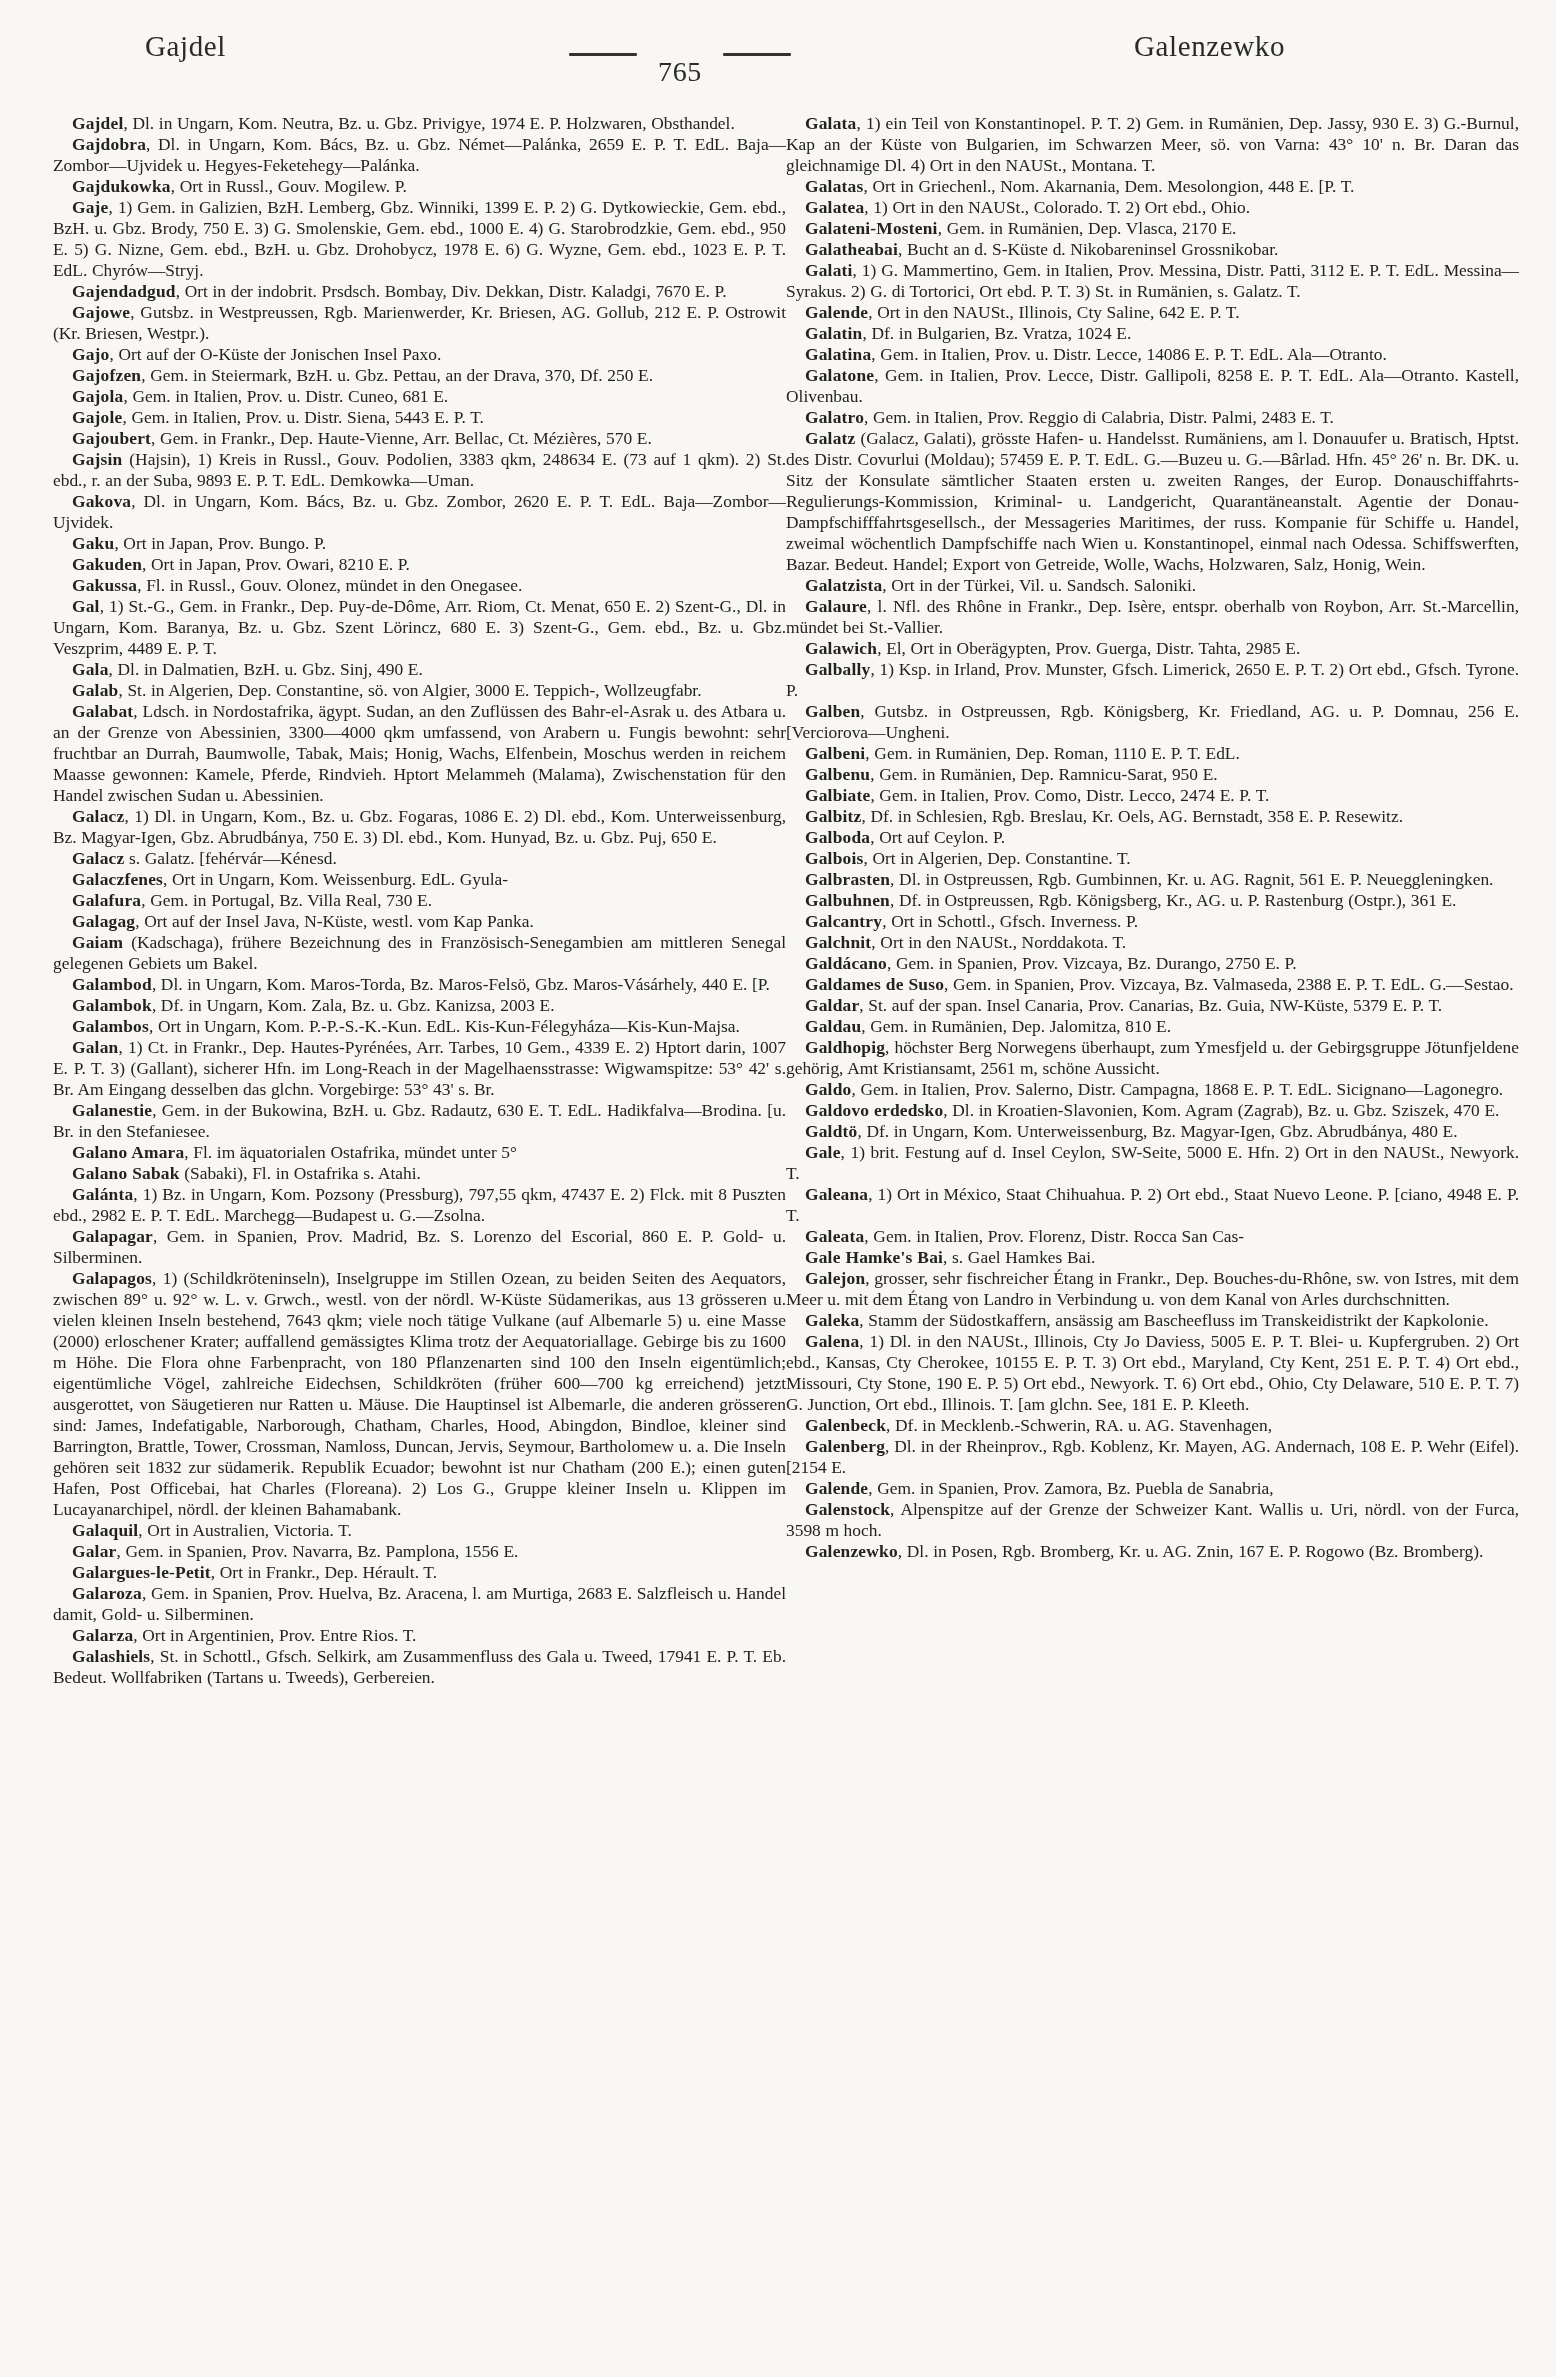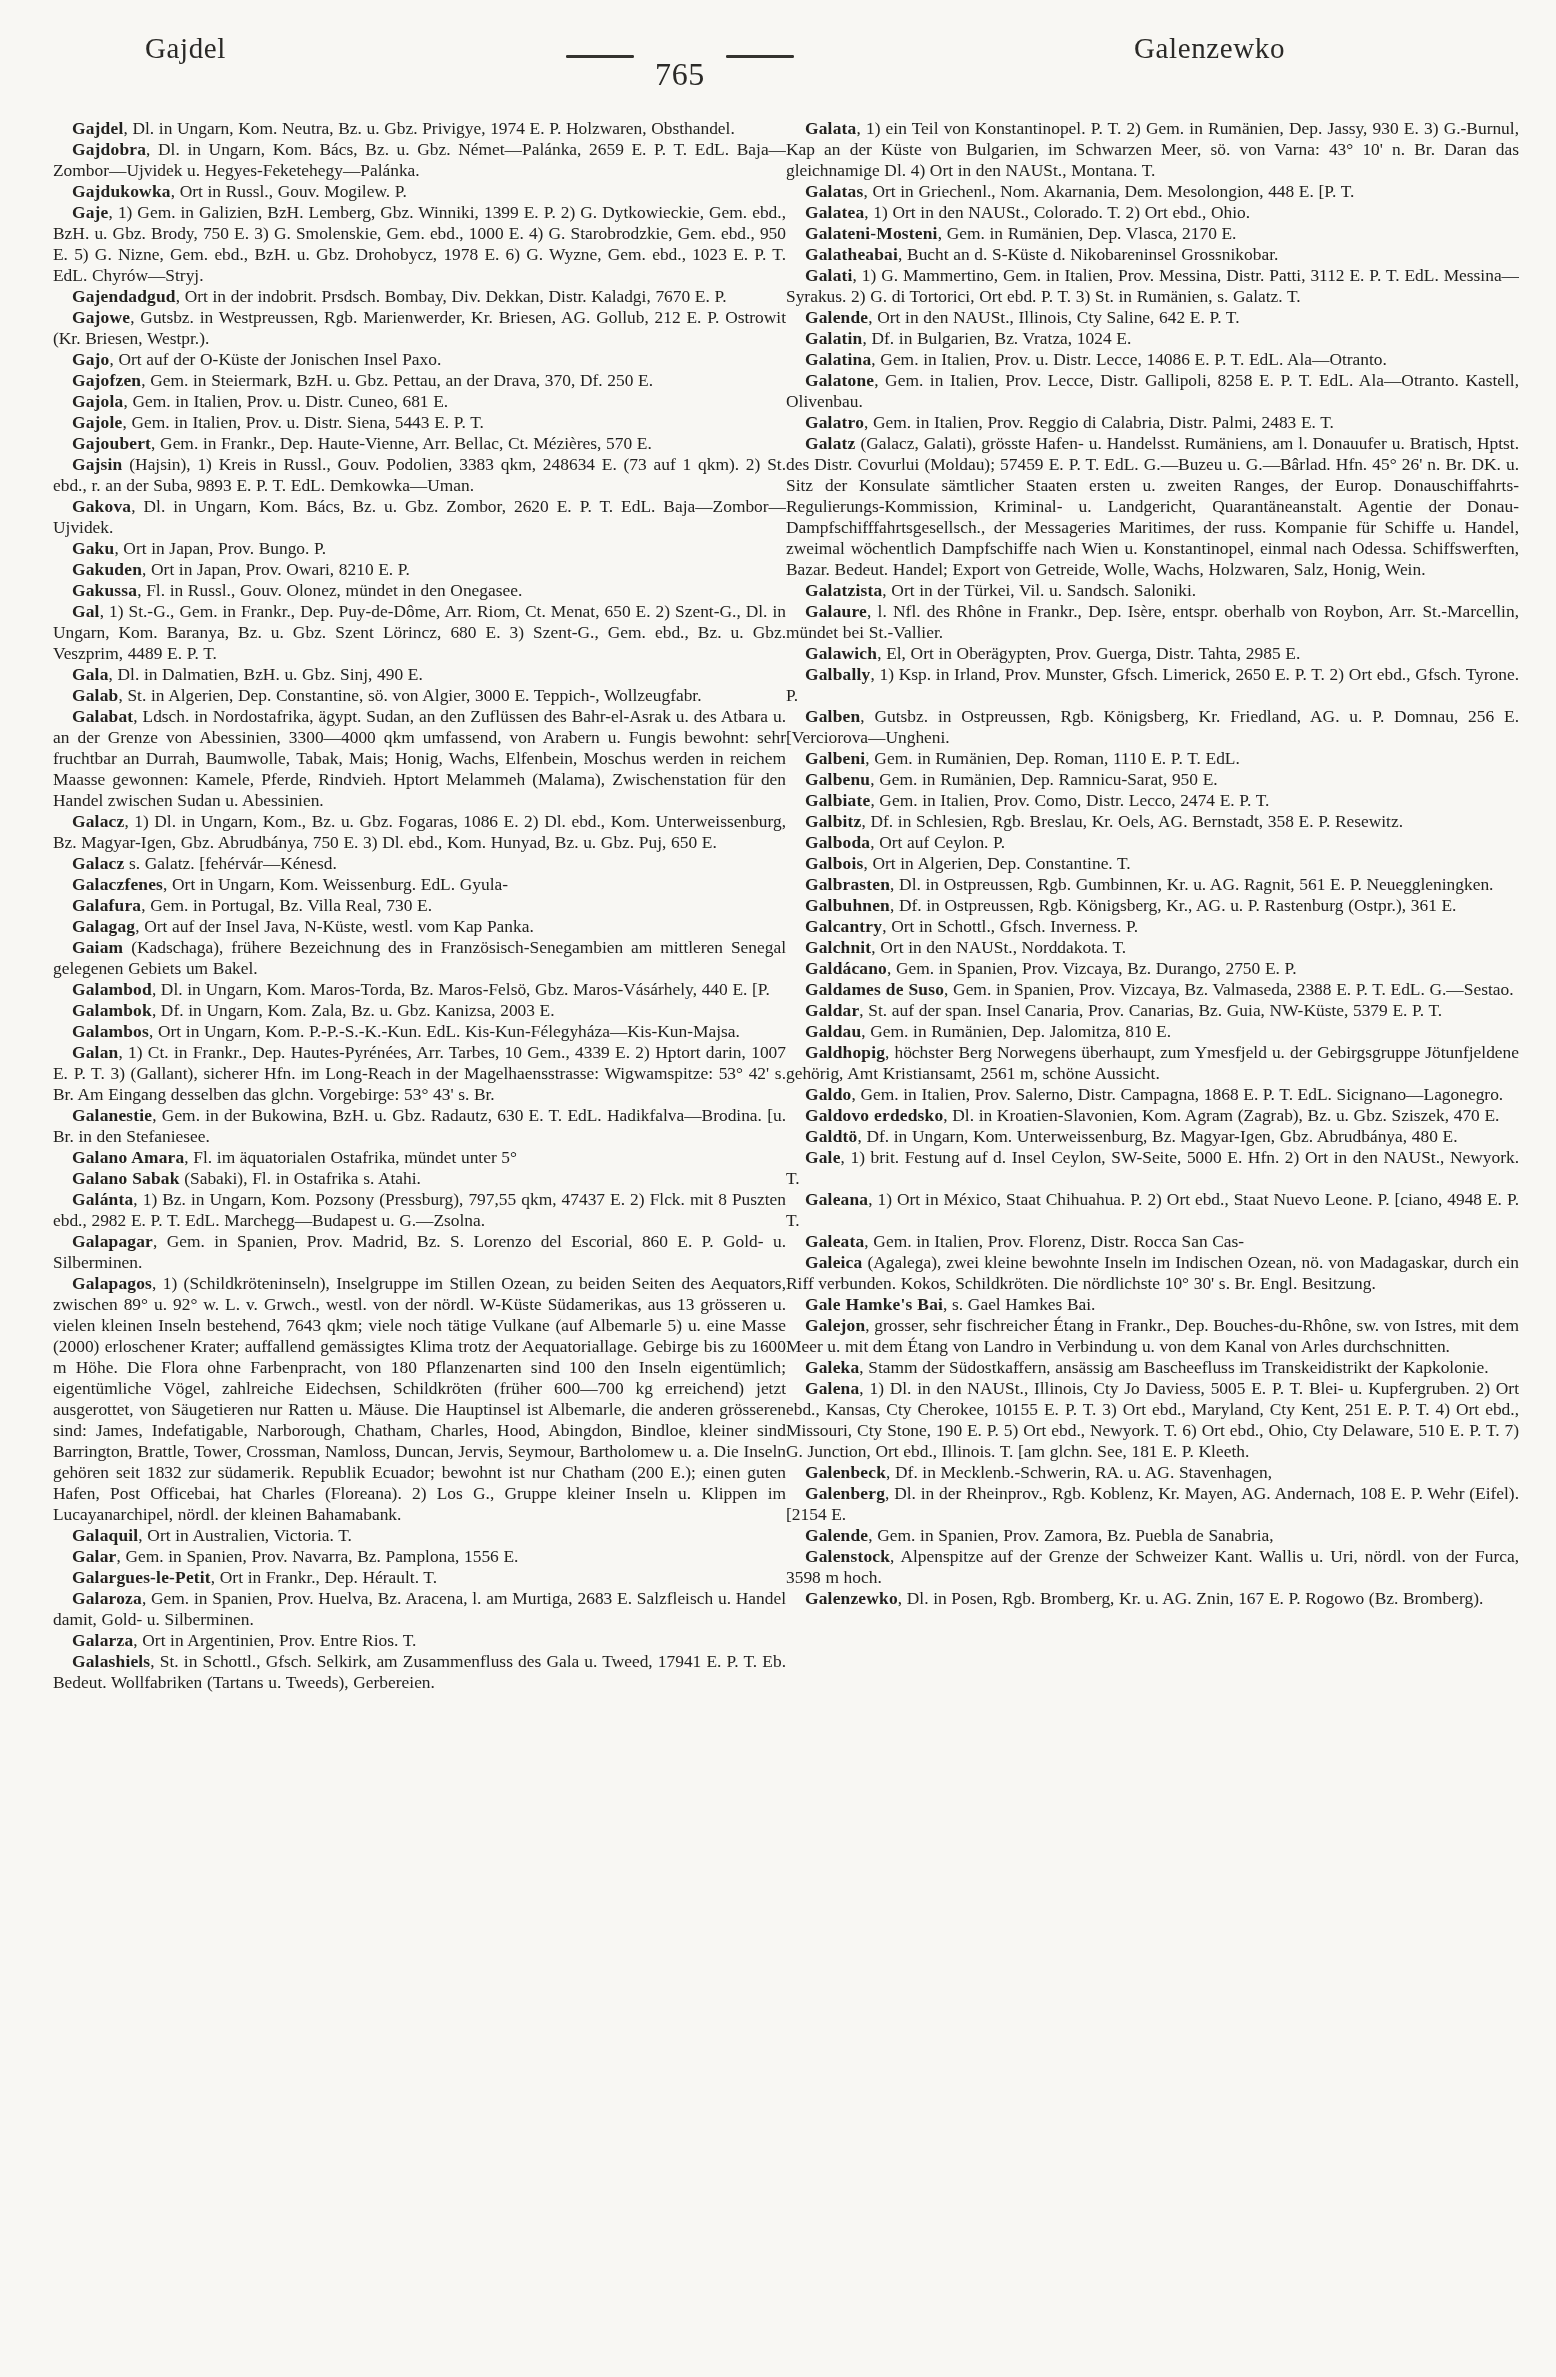--- a/index.html
+++ b/index.html
@@ -32,21 +32,21 @@
     align-items: center;
     gap: 21.5px;
   }
   .header-rule {
     display: inline-block;
     width: 68px;
     height: 3.2px;
     background: #34332f;
     border-radius: 1.3px;
   }
-  .page-number { font-size: 32px; margin-top: 36px; }
+  .page-number { font-size: 28px; margin-top: 36px; }
   .columns {
     display: flex;
     margin-top: 25px;
   }
   .col {
     flex: 1 1 0;
     min-width: 0;
     font-size: 17.4px;
     line-height: 21px;
     text-align: justify;
@@ -153,21 +153,20 @@
         <p class="entry"><b>Galdames de Suso</b>, Gem. in Spanien, Prov. Vizcaya, Bz. Valmaseda, 2388 E. P. T. EdL. G.—Sestao.</p>
         <p class="entry"><b>Galdar</b>, St. auf der span. Insel Canaria, Prov. Canarias, Bz. Guia, NW-Küste, 5379 E. P. T.</p>
         <p class="entry"><b>Galdau</b>, Gem. in Rumänien, Dep. Jalomitza, 810 E.</p>
         <p class="entry"><b>Galdhopig</b>, höchster Berg Norwegens überhaupt, zum Ymesfjeld u. der Gebirgsgruppe Jötunfjeldene gehörig, Amt Kristiansamt, 2561 m, schöne Aussicht.</p>
         <p class="entry"><b>Galdo</b>, Gem. in Italien, Prov. Salerno, Distr. Campagna, 1868 E. P. T. EdL. Sicignano—Lagonegro.</p>
         <p class="entry"><b>Galdovo erdedsko</b>, Dl. in Kroatien-Slavonien, Kom. Agram (Zagrab), Bz. u. Gbz. Sziszek, 470 E.</p>
         <p class="entry"><b>Galdtö</b>, Df. in Ungarn, Kom. Unterweissenburg, Bz. Magyar-Igen, Gbz. Abrudbánya, 480 E.</p>
         <p class="entry"><b>Gale</b>, 1) brit. Festung auf d. Insel Ceylon, SW-Seite, 5000 E. Hfn. 2) Ort in den NAUSt., Newyork. T.</p>
         <p class="entry"><b>Galeana</b>, 1) Ort in México, Staat Chihuahua. P. 2) Ort ebd., Staat Nuevo Leone. P. [ciano, 4948 E. P. T.</p>
         <p class="entry"><b>Galeata</b>, Gem. in Italien, Prov. Florenz, Distr. Rocca San Cas-</p>
-        <p class="entry"><b>Galeica</b> (Agalega), zwei kleine bewohnte Inseln im Indischen Ozean, nö. von Madagaskar, durch ein Riff verbunden. Kokos, Schildkröten. Die nördlichste 10° 30' s. Br. Engl. Besitzung.</p>
         <p class="entry"><b>Gale Hamke's Bai</b>, s. Gael Hamkes Bai.</p>
         <p class="entry"><b>Galejon</b>, grosser, sehr fischreicher Étang in Frankr., Dep. Bouches-du-Rhône, sw. von Istres, mit dem Meer u. mit dem Étang von Landro in Verbindung u. von dem Kanal von Arles durchschnitten.</p>
         <p class="entry"><b>Galeka</b>, Stamm der Südostkaffern, ansässig am Bascheefluss im Transkeidistrikt der Kapkolonie.</p>
         <p class="entry"><b>Galena</b>, 1) Dl. in den NAUSt., Illinois, Cty Jo Daviess, 5005 E. P. T. Blei- u. Kupfergruben. 2) Ort ebd., Kansas, Cty Cherokee, 10155 E. P. T. 3) Ort ebd., Maryland, Cty Kent, 251 E. P. T. 4) Ort ebd., Missouri, Cty Stone, 190 E. P. 5) Ort ebd., Newyork. T. 6) Ort ebd., Ohio, Cty Delaware, 510 E. P. T. 7) G. Junction, Ort ebd., Illinois. T. [am glchn. See, 181 E. P. Kleeth.</p>
         <p class="entry"><b>Galenbeck</b>, Df. in Mecklenb.-Schwerin, RA. u. AG. Stavenhagen,</p>
         <p class="entry"><b>Galenberg</b>, Dl. in der Rheinprov., Rgb. Koblenz, Kr. Mayen, AG. Andernach, 108 E. P. Wehr (Eifel). [2154 E.</p>
         <p class="entry"><b>Galende</b>, Gem. in Spanien, Prov. Zamora, Bz. Puebla de Sanabria,</p>
         <p class="entry"><b>Galenstock</b>, Alpenspitze auf der Grenze der Schweizer Kant. Wallis u. Uri, nördl. von der Furca, 3598 m hoch.</p>
         <p class="entry"><b>Galenzewko</b>, Dl. in Posen, Rgb. Bromberg, Kr. u. AG. Znin, 167 E. P. Rogowo (Bz. Bromberg).</p>
       </div>

